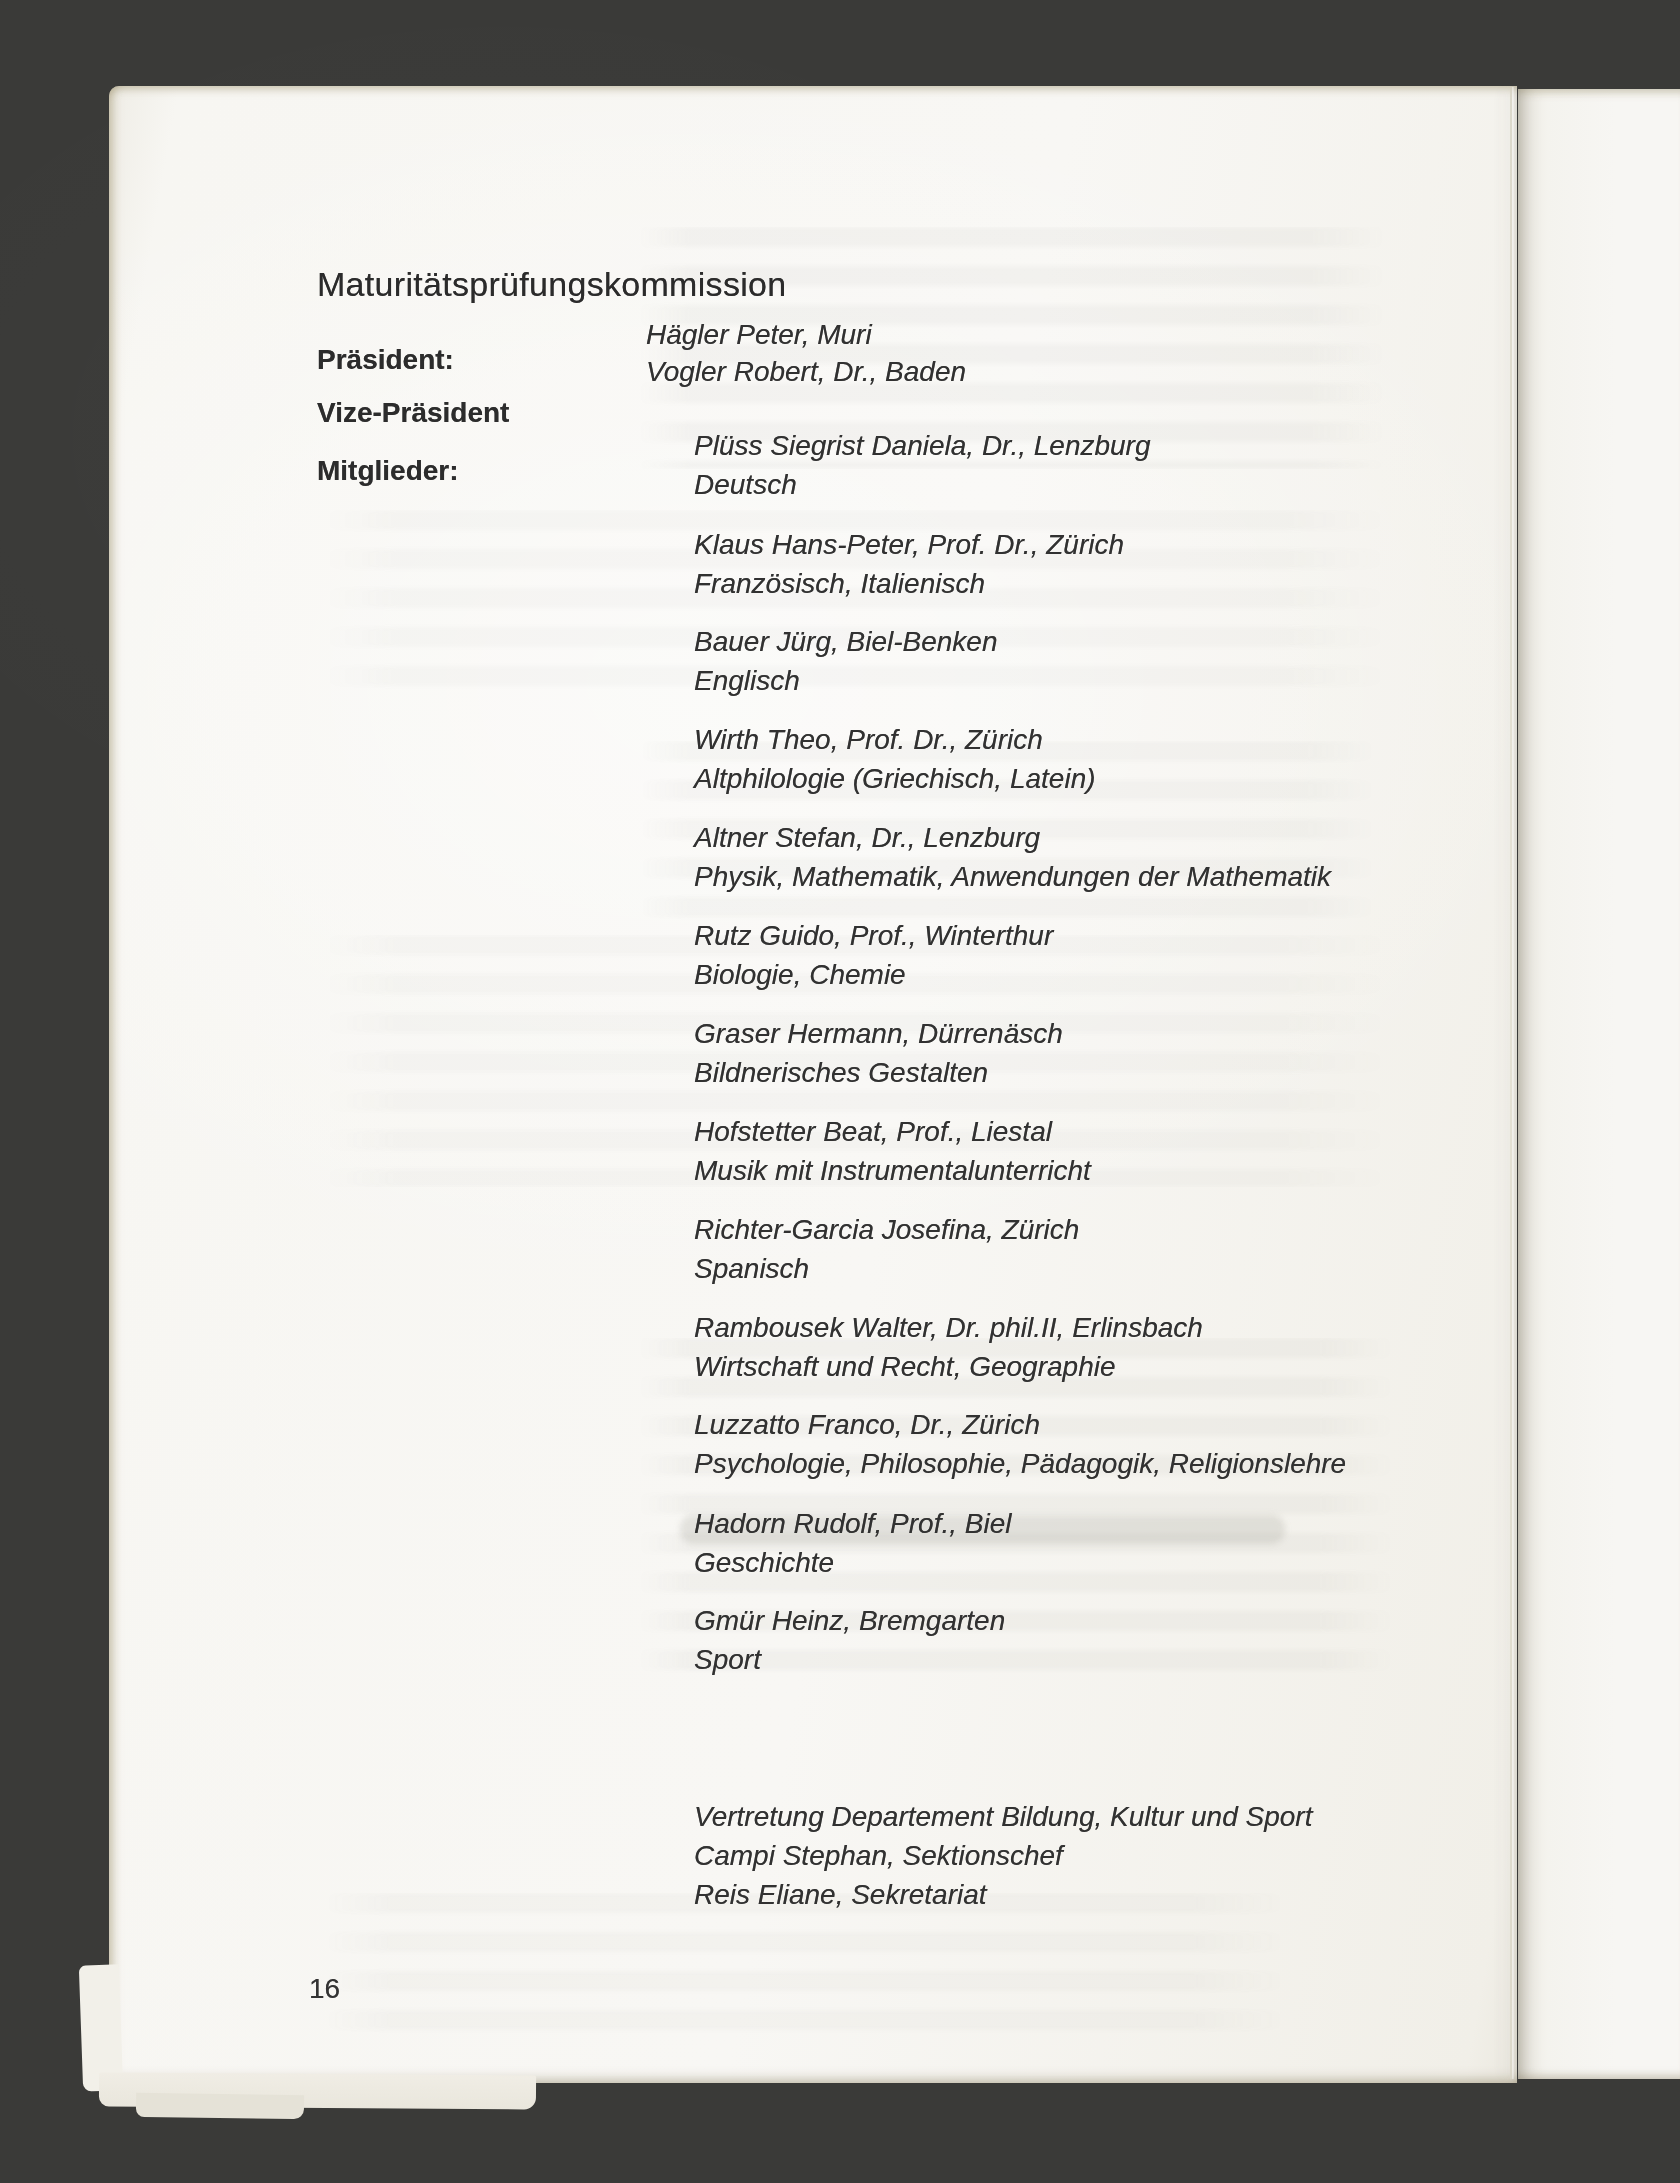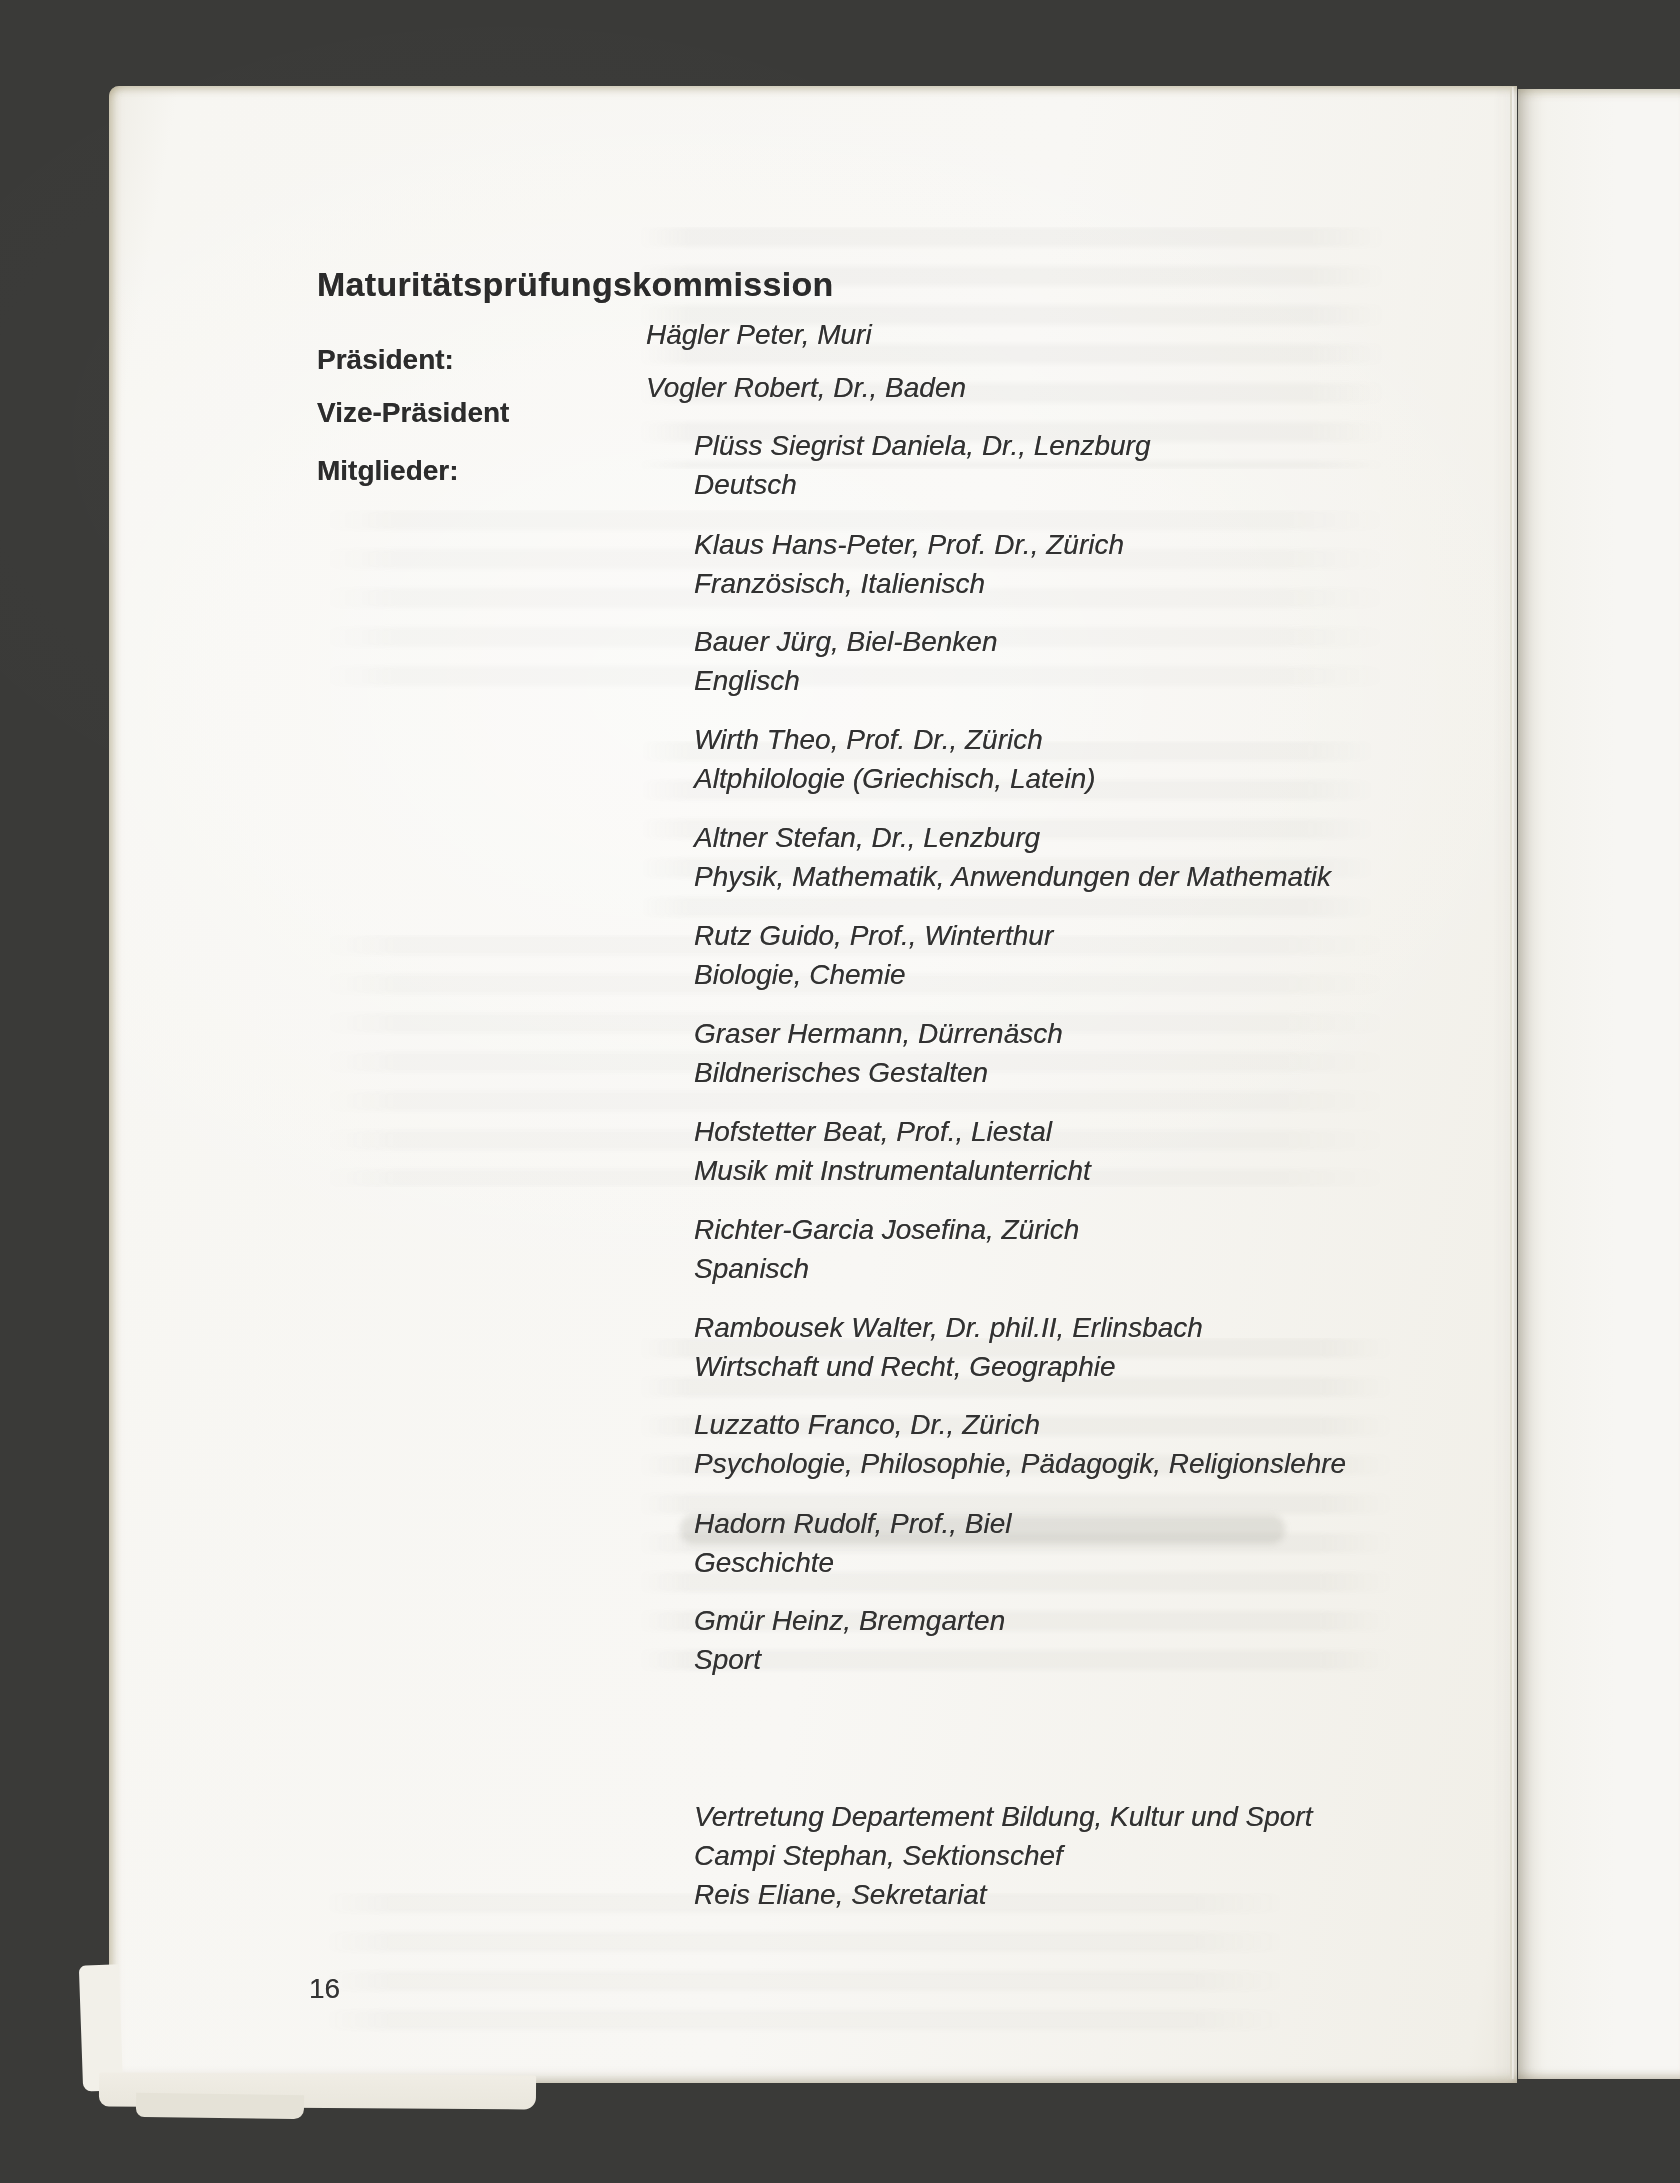--- a/index.html
+++ b/index.html
@@ -85,21 +85,21 @@
     transform: rotate(0.8deg);
   }
 
   
   .content { position: absolute; inset: 0; }
   .doc-title {
     position: absolute;
     left: 208px;
     top: 156px;
     font-size: 34px;
-    font-weight: bold;
+    font-weight: normal;
     color: #2b2b2b;
     letter-spacing: 0.3px;
     white-space: nowrap;
     text-shadow: 0 0 0.6px rgba(50,50,50,0.75);
   }
   .label {
     position: absolute;
     left: 208px;
     font-size: 28px;
     font-weight: bold;
@@ -169,21 +169,21 @@
       <div class="ghost gE"></div>
       <div class="ghost gF"></div>
       <div class="ghost-strong"></div>
 
       <h1 class="doc-title">Maturitätsprüfungskommission</h1>
 
       <div class="label" style="top:229px">Präsident:</div>
       <div class="value" style="top:229px">Hägler Peter, Muri</div>
 
       <div class="label" style="top:282px">Vize-Präsident</div>
-      <div class="value" style="top:282px">Vogler Robert, Dr., Baden</div>
+      <div class="value" style="top:266px">Vogler Robert, Dr., Baden</div>
 
       <div class="label" style="top:340px">Mitglieder:</div>
 
       <div class="entry" style="top:340px">
         <div class="l">Plüss Siegrist Daniela, Dr., Lenzburg</div>
         <div class="l">Deutsch</div>
       </div>
       <div class="entry" style="top:439px">
         <div class="l">Klaus Hans-Peter, Prof. Dr., Zürich</div>
         <div class="l">Französisch, Italienisch</div>

